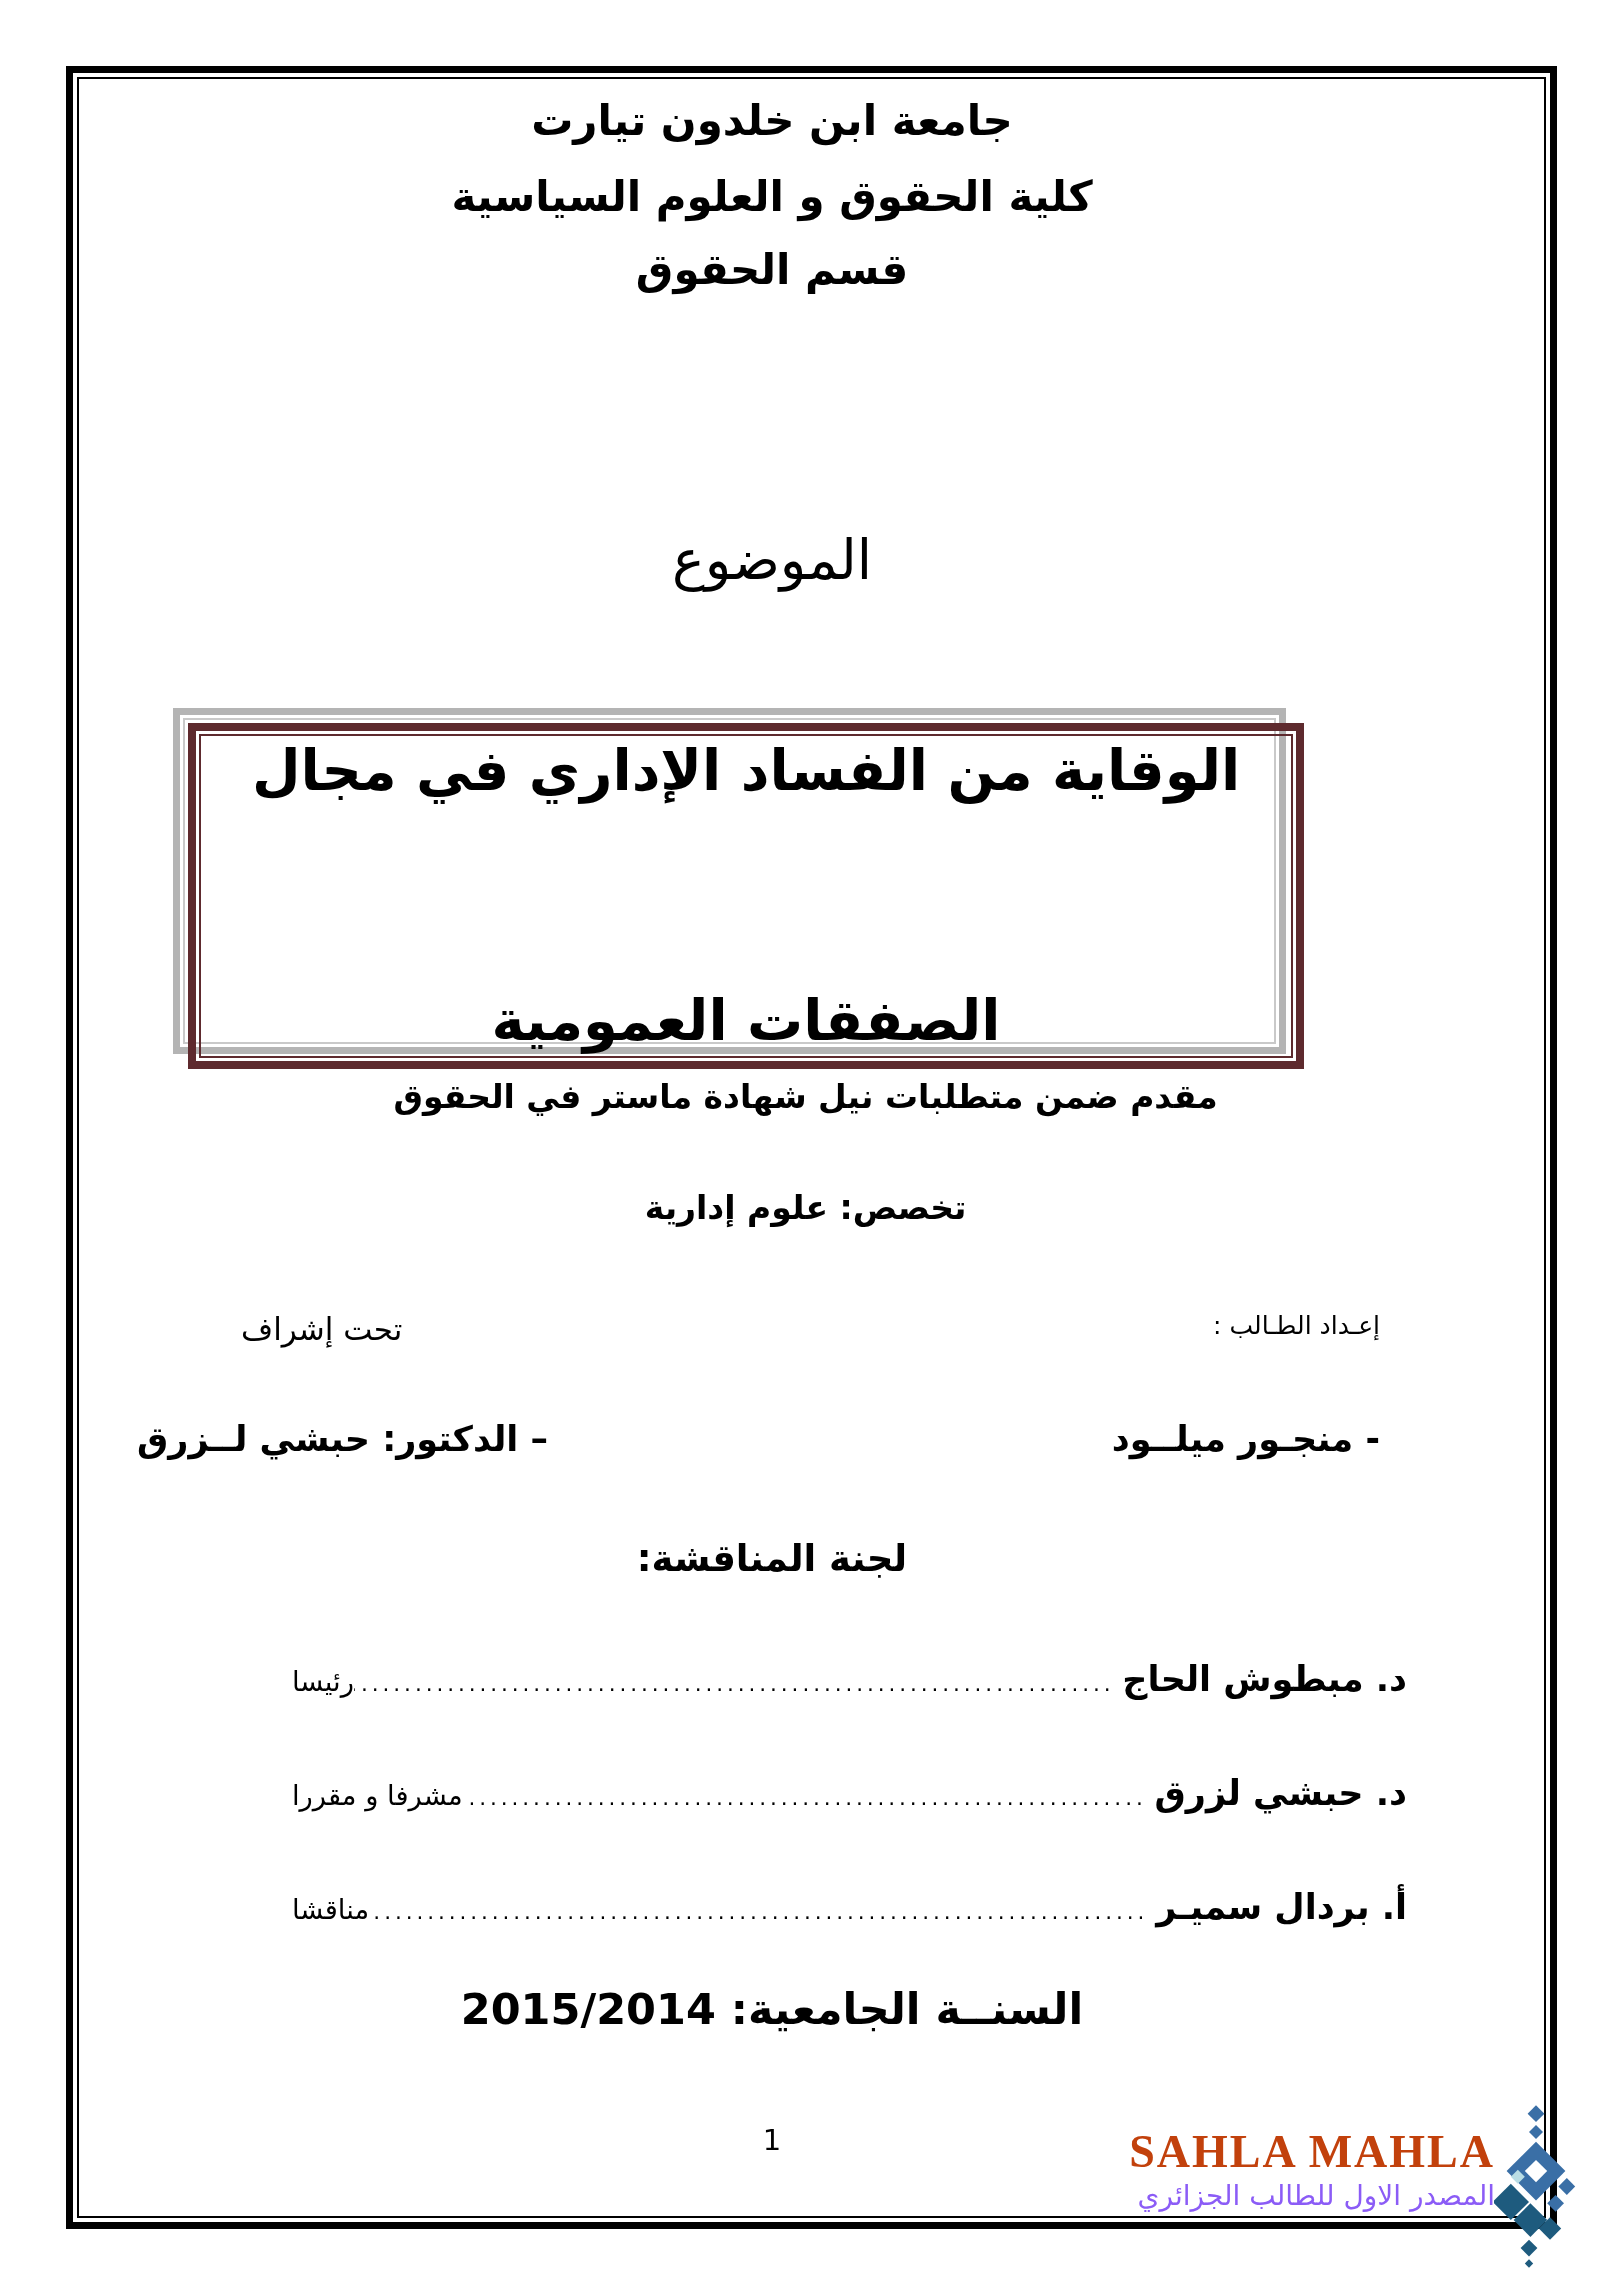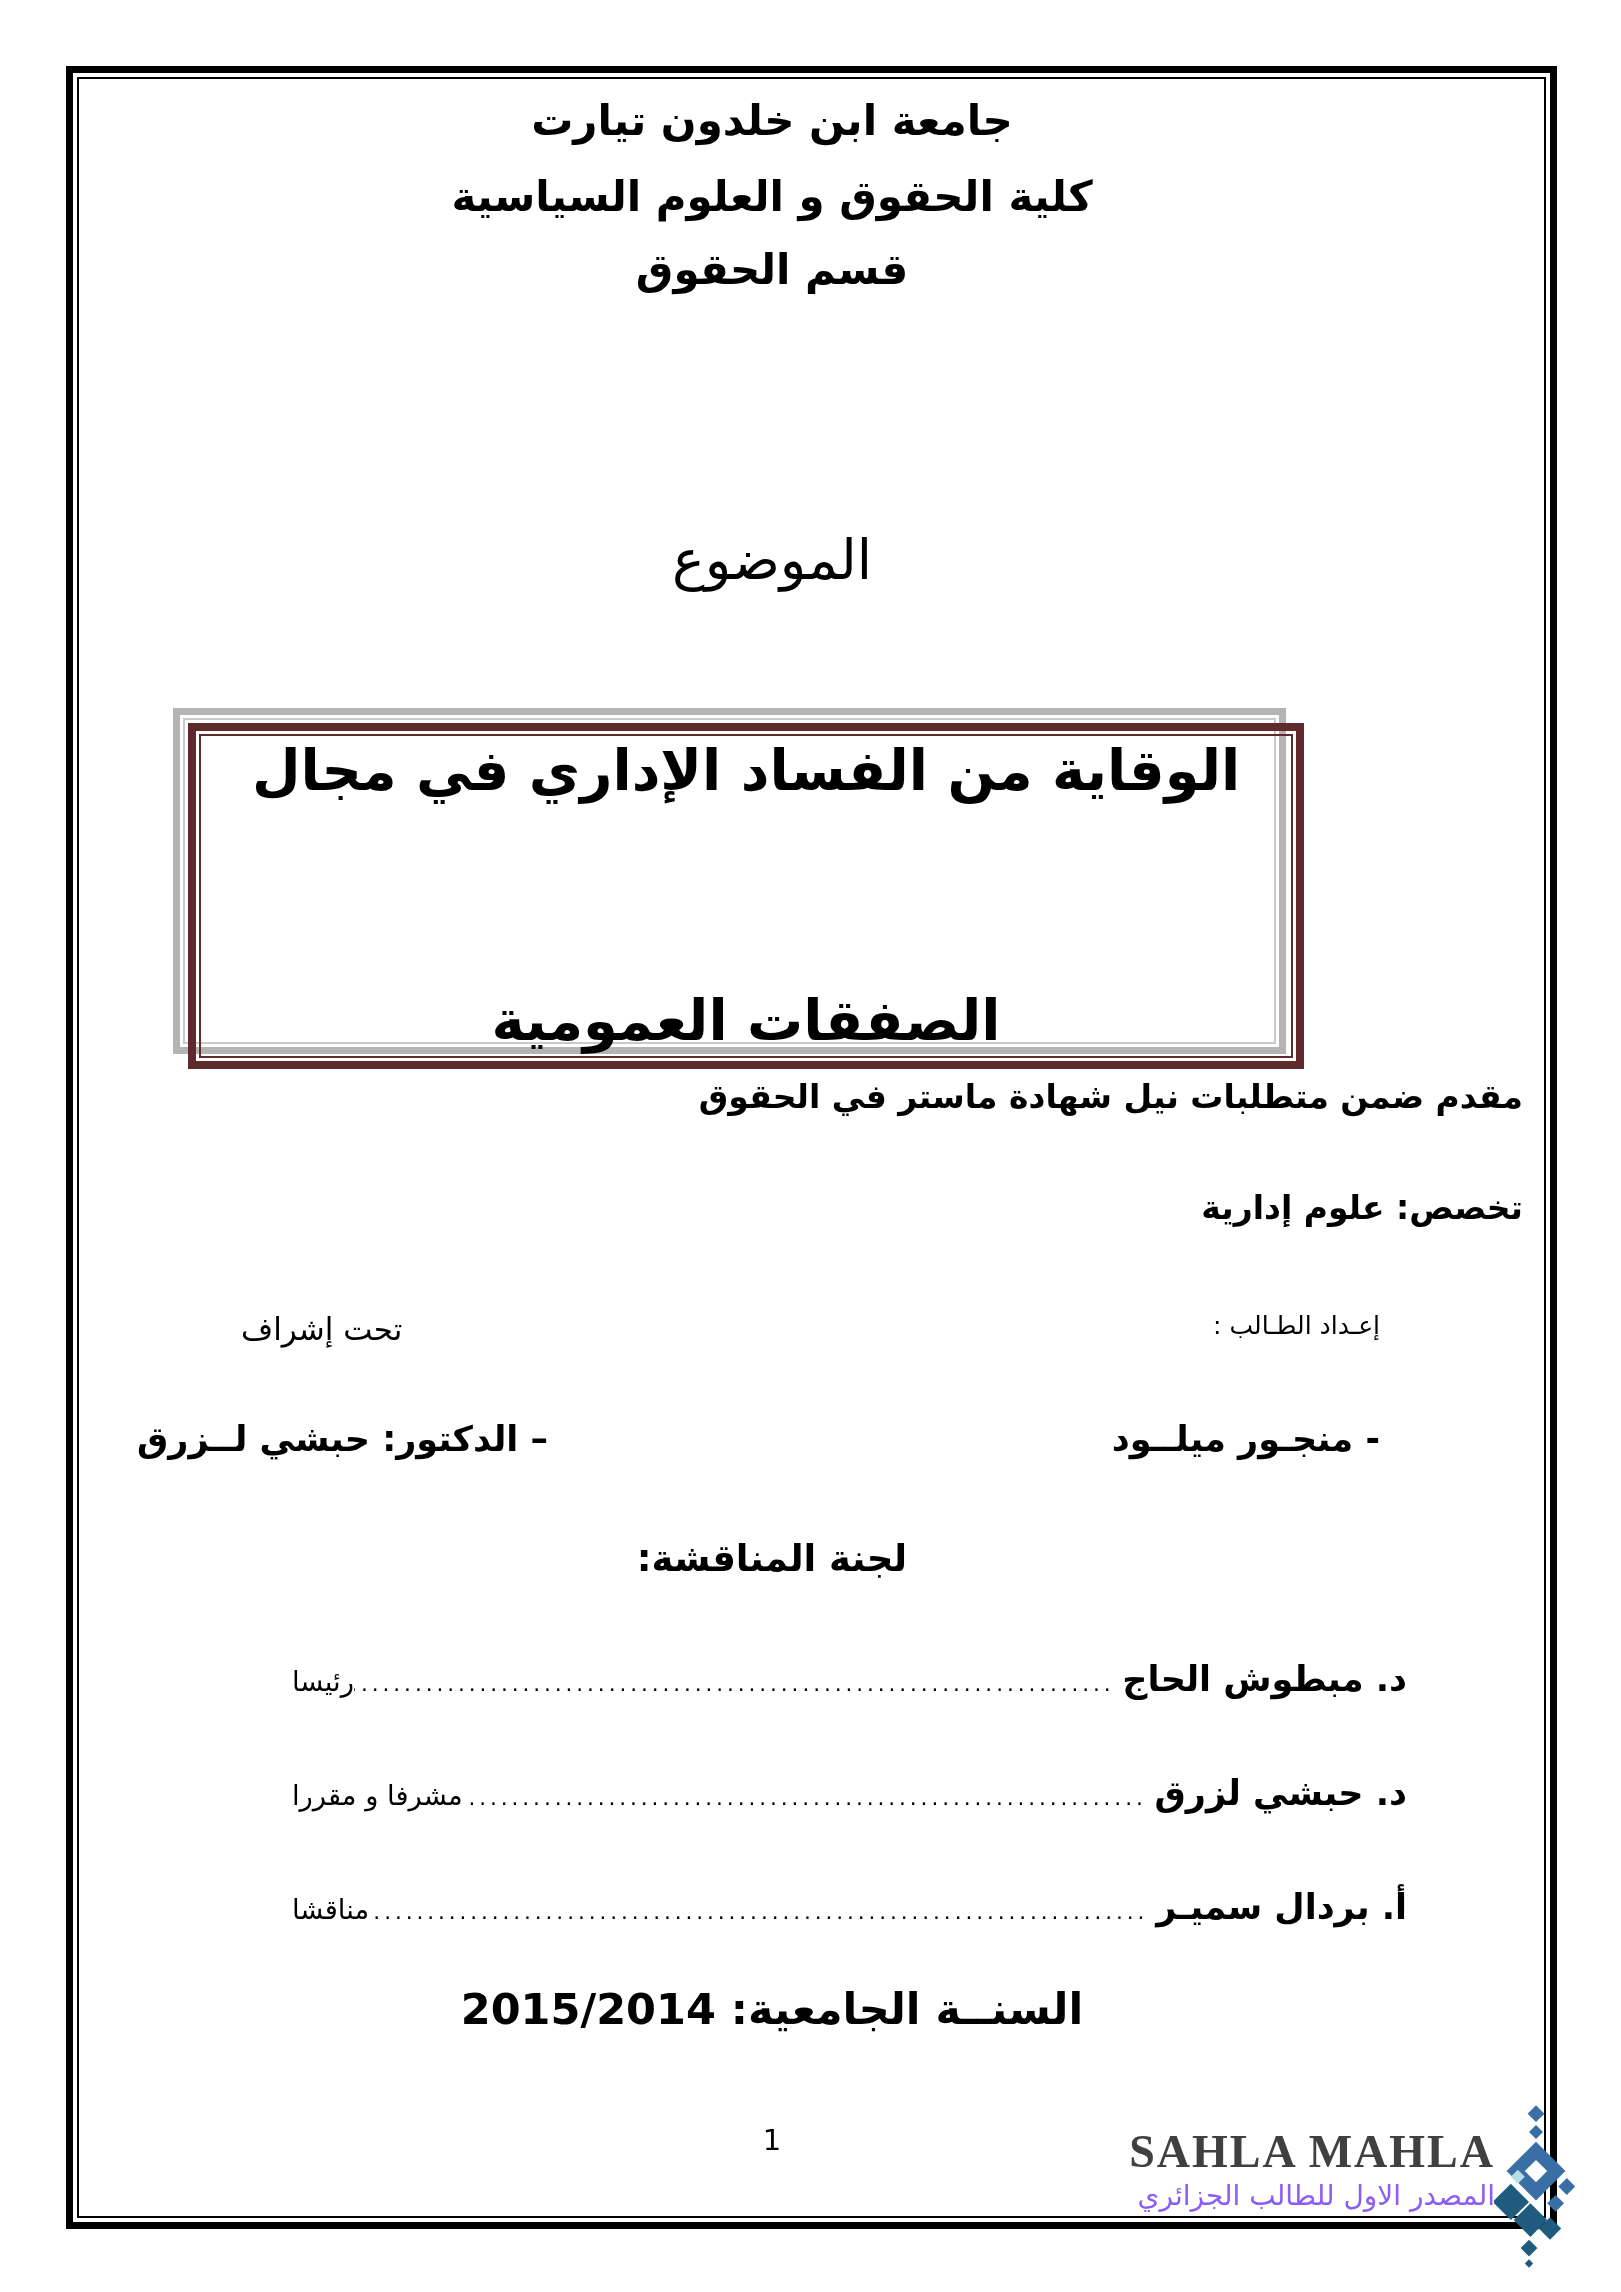--- a/index.html
+++ b/index.html
@@ -13,21 +13,21 @@
     box-sizing:border-box;
   }
   *,*:before,*:after{box-sizing:border-box;}
 
   
   .page-border{position:absolute;left:66px;top:66px;width:1491px;height:2163px;border:7.8px solid #000;}
   .page-border-inner{position:absolute;inset:3.9px;border:2.9px solid #000;}
 
   
   .center{position:absolute;left:88px;width:1368px;text-align:center;}
-  .center-wide{position:absolute;left:88px;width:1435px;text-align:right;}
+  .center-wide{position:absolute;left:88px;width:1435px;text-align:center;}
 
   .hdr-line{font-weight:bold;font-size:42px;line-height:1.25;}
   .hdr-university{top:95px;}
   .hdr-faculty{top:171px;}
   .hdr-department{top:244px;}
   .subject-label{top:527px;font-size:55px;font-weight:normal;line-height:1.2;}
 
   
   .gray-frame{position:absolute;left:173px;top:708px;width:1113px;height:346px;border:7.8px solid #b4b4b4;}
   .gray-frame-inner{position:absolute;inset:2.9px;border:2px solid #c9c9c9;}
@@ -59,21 +59,21 @@
   .jury-row-3{top:1887px;}
   .jury-name{font-weight:bold;font-size:35px;white-space:nowrap;}
   .jury-dots{flex:1;overflow:hidden;white-space:nowrap;font-size:21.6px;letter-spacing:3.9px;padding:0 7.8px;}
   .jury-role{font-size:27.4px;white-space:nowrap;margin-left:37px;}
 
   .academic-year{top:1984px;font-size:43px;font-weight:bold;direction:rtl;}
   .page-number{top:2123px;font-size:29px;}
 
   
   .logo-text{position:absolute;right:126px;top:2129px;text-align:right;line-height:1;z-index:6;}
-  .logo-wordmark{font-family:"Liberation Serif",serif;font-weight:bold;font-size:46px;letter-spacing:2px;color:#404040;}
+  .logo-wordmark{font-family:"Liberation Serif",serif;font-weight:bold;font-size:46px;letter-spacing:2px;color:#c2410c;}
   .logo-tagline{font-size:28px;margin-top:6.9px;color:#8b5cf6;direction:rtl;}
   .logo-glyph{position:absolute;left:1494px;top:2105px;z-index:7;}
 </style>
 </head>
 <body>
 
 <div class="page">
 
   <div class="page-border">
     <div class="page-border-inner"></div>

